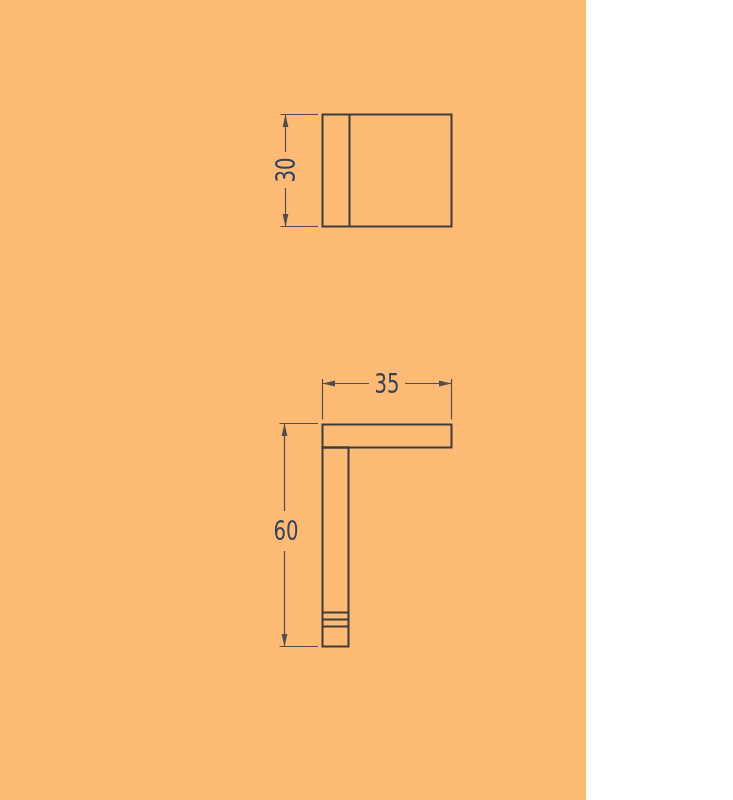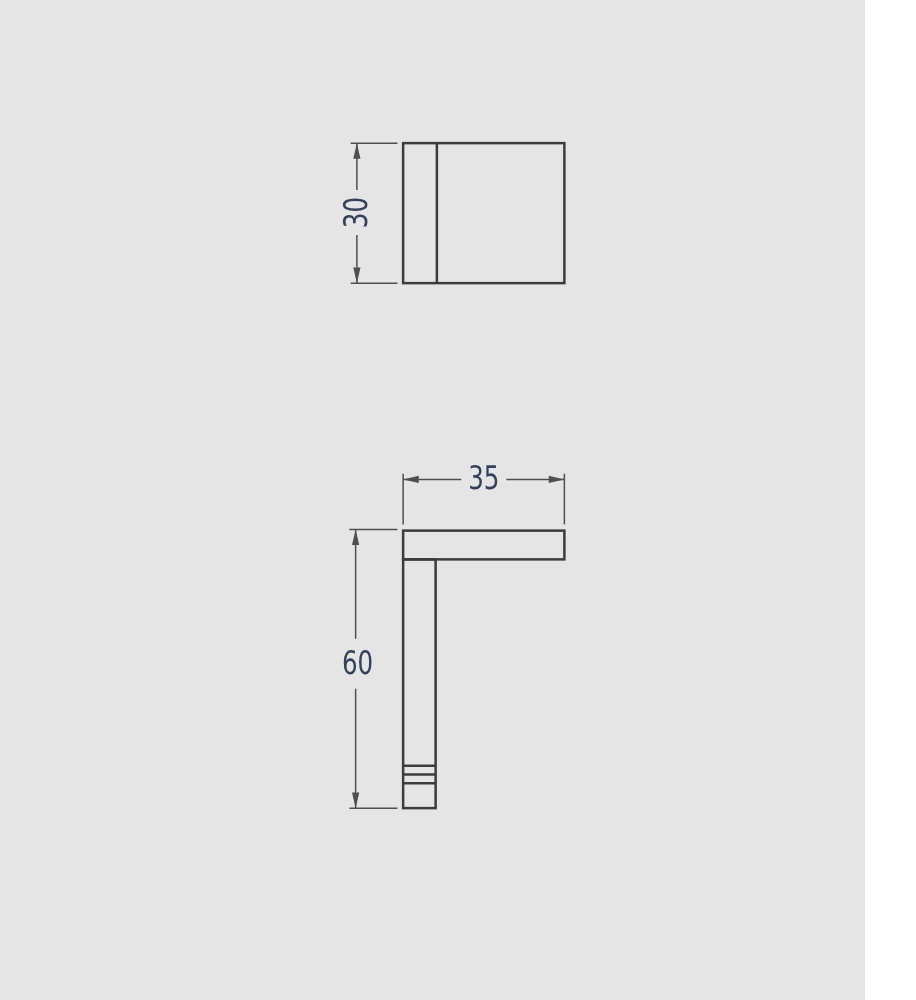--- a/index.html
+++ b/index.html
@@ -2,23 +2,23 @@
 <html><head>
 <meta charset="utf-8">
 <style>
   html, body {
     margin: 0;
     padding: 0;
     background: #ffffff;
   }
   .canvas {
     position: relative;
-    width: 692px;
+    width: 586px;
     height: 800px;
-    background: #e5e5e5;
+    background: #fdba74;
     overflow: hidden;
   }
   svg { display: block; }
   text {
     font-family: "DejaVu Sans", "Liberation Sans", sans-serif;
     font-size: 26px;
     font-weight: 400;
   }
   .part rect, .part line {
     fill: none;

